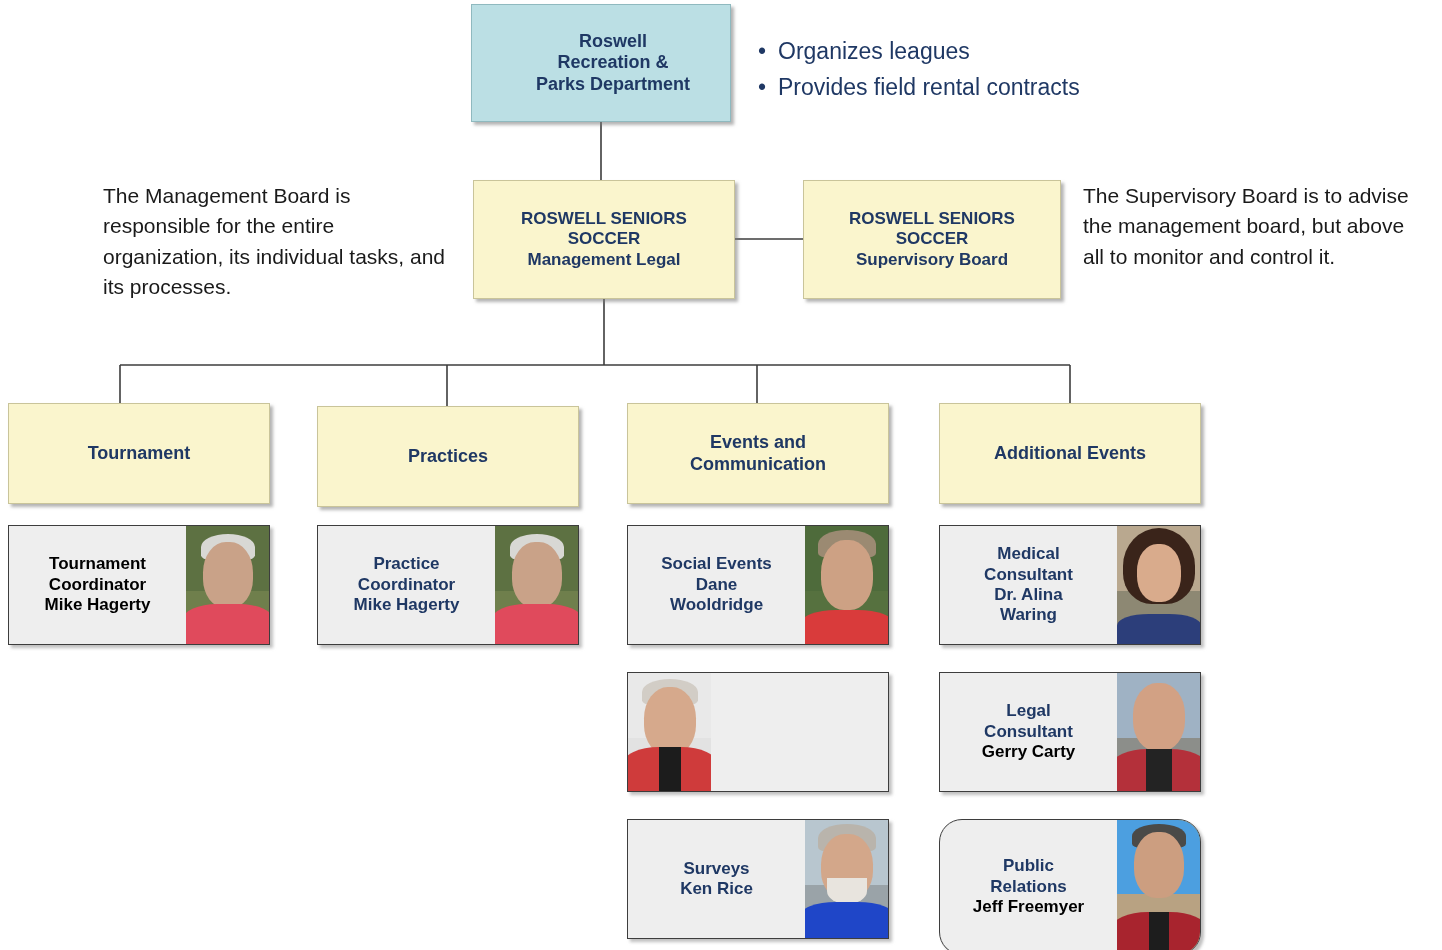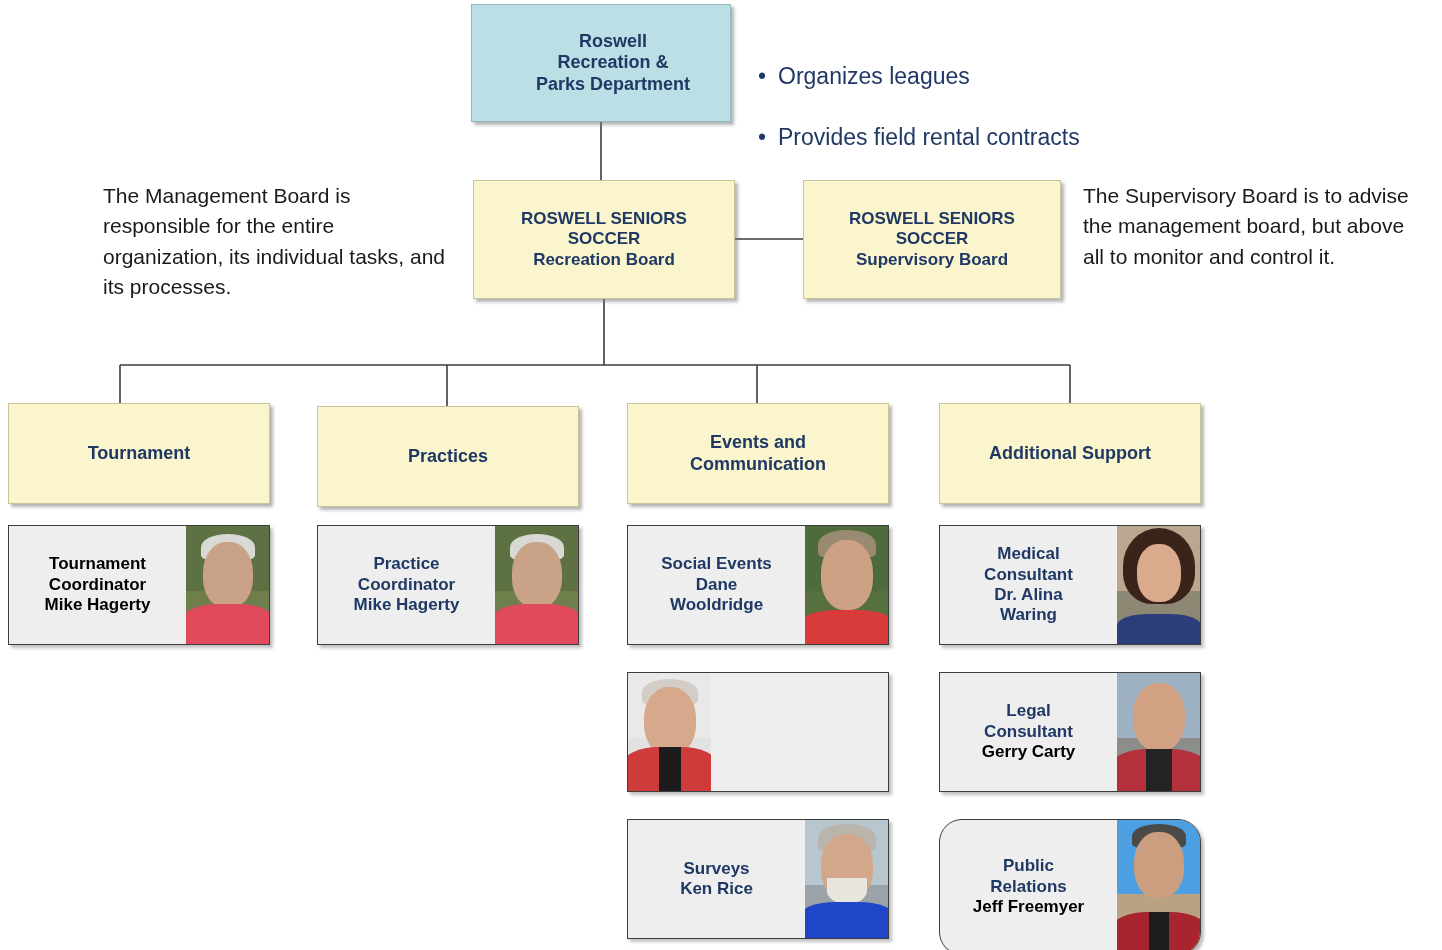--- a/index.html
+++ b/index.html
@@ -137,21 +137,20 @@
     font-weight: normal;
   }
   .bullets {
     position: absolute;
     color: #1f3864;
     font-size: 23px;
     line-height: 1.55;
   }
   .bullets div {
     white-space: nowrap;
-    margin-top: 25px;
   }
   .bullets .dot {
     display: inline-block;
     width: 20px;
   }
 </style>
 </head>
 <body>
 
 <div class="canvas">
@@ -183,21 +182,21 @@
       <span class="dot">•</span><span>Organizes leagues</span>
     </div>
     <div>
       <span class="dot">•</span><span>Provides field rental contracts</span>
     </div>
   </div>
 
   <div class="box box-yellow" style="left:473px; top:180px; width:262px; height:119px; flex-direction:column;">
     <div class="line-caps">ROSWELL SENIORS</div>
     <div class="line-caps">SOCCER</div>
-    <div class="line-sub">Recreation Board</div>
+    <div class="line-sub">Management Legal</div>
   </div>
 
   <div class="box box-yellow" style="left:803px; top:180px; width:258px; height:119px; flex-direction:column;">
     <div class="line-caps">ROSWELL SENIORS</div>
     <div class="line-caps">SOCCER</div>
     <div class="line-sub">Supervisory Board</div>
   </div>
 
   <div class="side-text" style="left:103px; top:181px; width:352px;">
     <b>The Management Board</b><span> is responsible for the entire organization, its individual tasks, and its processes.</span>
@@ -214,21 +213,21 @@
   <div class="box box-yellow cat-box" style="left:317px; top:406px; width:262px; height:101px;">
     <span>Practices</span>
   </div>
 
   <div class="box box-yellow cat-box" style="left:627px; top:403px; width:262px; height:101px; flex-direction:column;">
     <span>Events and</span>
     <span>Communication</span>
   </div>
 
   <div class="box box-yellow cat-box" style="left:939px; top:403px; width:262px; height:101px;">
-    <span>Additional Support</span>
+    <span>Additional Events</span>
   </div>
 
   <div class="person-card" style="left:8px; top:525px; width:262px; height:120px;">
     <div class="person-text">
       <div class="role-black">Tournament</div>
       <div class="role-black">Coordinator</div>
       <div class="name-black">Mike Hagerty</div>
     </div>
     <div class="photo" style="width:83px;">
       <div class="sky" style="background:#5d7142;"></div>

